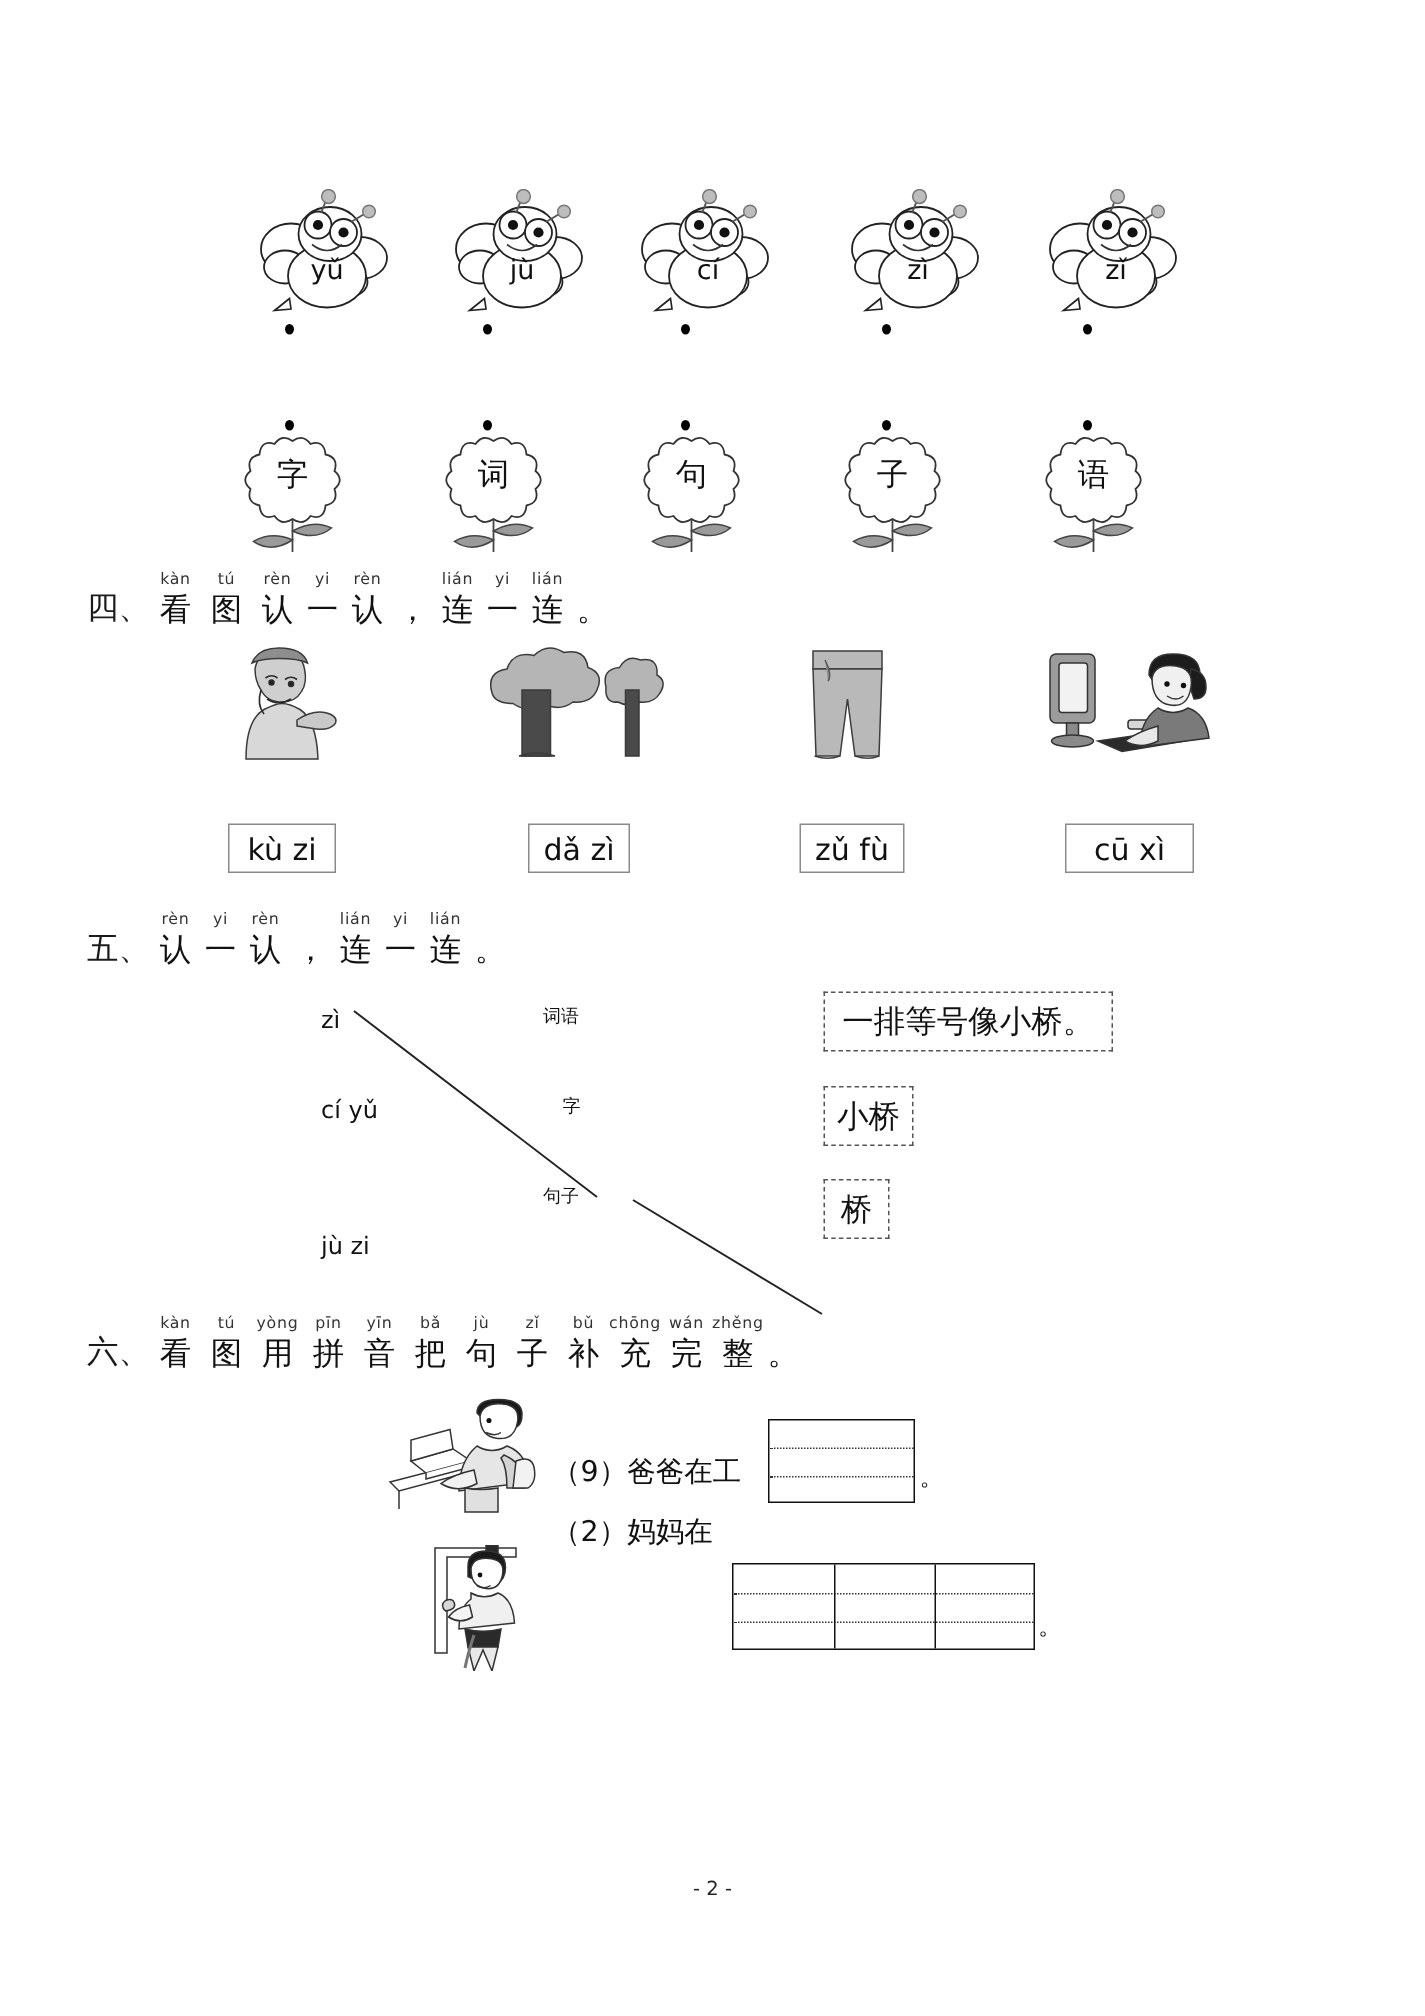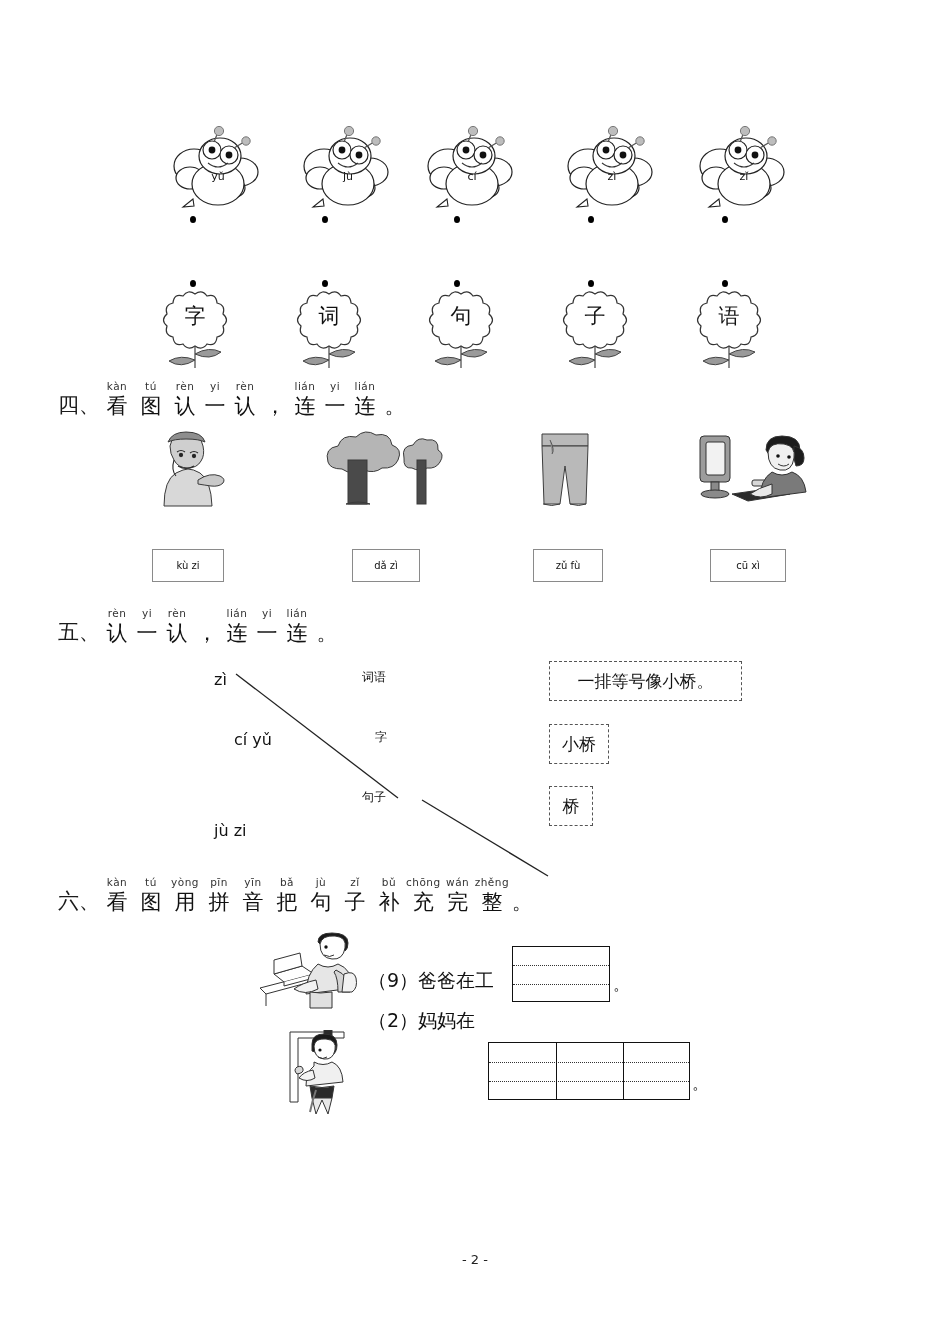--- a/index.html
+++ b/index.html
@@ -68,21 +68,21 @@
     position: absolute;
     width: 104px;
     height: 86px;
   }
   .bee svg { display: block; }
   .bee-label {
     position: absolute;
     left: 0; right: 0;
     top: 44px;
     text-align: center;
-    font-size: 11px;
+    font-size: 18px;
     font-family: "DejaVu Sans", sans-serif;
     color: #111;
     pointer-events: none;
   }
   .dot {
     position: absolute;
     width: 6px; height: 7px;
     background: #000;
     border-radius: 50%;
   }
@@ -105,21 +105,21 @@
   }
 
   
   .pic { position: absolute; }
 
   .word-box {
     position: absolute;
     border: 1px solid #8a8a8a;
     background: #fff;
     font-family: "DejaVu Sans", sans-serif;
-    font-size: 10px;
+    font-size: 20px;
     color: #111;
     display: flex;
     align-items: center;
     justify-content: center;
     padding: 3px 9px;
     box-sizing: border-box;
     white-space: nowrap;
   }
 
   
@@ -130,21 +130,21 @@
     color: #111;
     white-space: nowrap;
   }
   .match-item.hz { font-size: 12px; }
 
   .rough-box {
     position: absolute;
     border: 1.5px dashed #555;
     background: #fff;
     font-family: "DejaVu Sans", sans-serif;
-    font-size: 17px;
+    font-size: 21px;
     color: #111;
     display: flex;
     align-items: center;
     justify-content: center;
     box-sizing: border-box;
     white-space: nowrap;
     padding: 3px 7px;
   }
 
   
@@ -466,32 +466,32 @@
 
   <div class="word-box" style="left:152px;top:549px;width:72px;height:33px;">
     <span>kù zi</span>
   </div>
   <div class="word-box" style="left:352px;top:549px;width:68px;height:33px;">
     <span>dǎ zì</span>
   </div>
   <div class="word-box" style="left:533px;top:549px;width:70px;height:33px;">
     <span>zǔ fù</span>
   </div>
-  <div class="word-box" style="left:710px;top:549px;width:76px;height:33px;">
+  <div class="word-box" style="left:710px;top:549px;width:86px;height:33px;">
     <span>cū xì</span>
   </div>
 
   <div class="section-head nosel" style="left:58px;top:607px;">
     <span class="sec-num">五、</span><span class="ruby-run"><span class="ruby w-wide"><span class="py">rèn</span><span class="hz">认</span></span><span class="ruby w-narrow"><span class="py">yi</span><span class="hz">一</span></span><span class="ruby w-wide"><span class="py">rèn</span><span class="hz">认</span></span><span class="ruby punct w-narrow"><span class="py"></span><span class="hz">，</span></span><span class="ruby w-wide"><span class="py">lián</span><span class="hz">连</span></span><span class="ruby w-narrow"><span class="py">yi</span><span class="hz">一</span></span><span class="ruby w-wide"><span class="py">lián</span><span class="hz">连</span></span><span class="ruby punct w-narrow"><span class="py"></span><span class="hz">。</span></span></span>
   </div>
 
   <div class="match-item" style="left:214px;top:670px;">
     <span>zì</span>
   </div>
-  <div class="match-item" style="left:214px;top:730px;margin-left:20px;">
+  <div class="match-item" style="left:214px;top:730px;">
     <span>cí yǔ</span>
   </div>
   <div class="match-item" style="left:214px;top:790px;margin-top:31px;">
     <span>jù zi</span>
   </div>
 
   <div class="match-item hz" style="left:362px;top:669px;">
     <span>词语</span>
   </div>
   <div class="match-item hz" style="left:375px;top:729px;">

